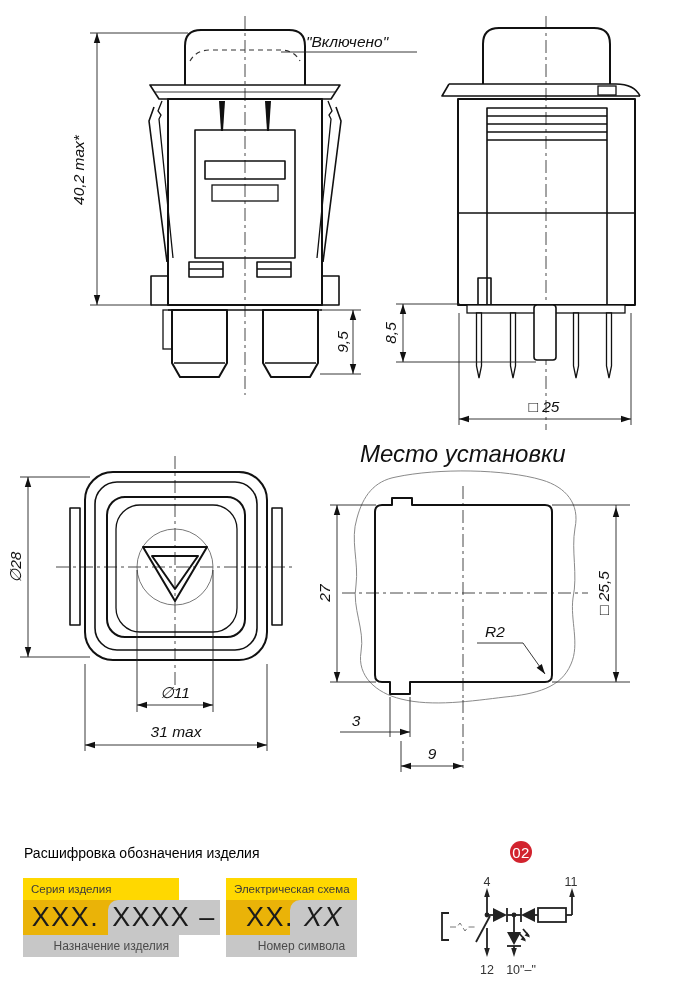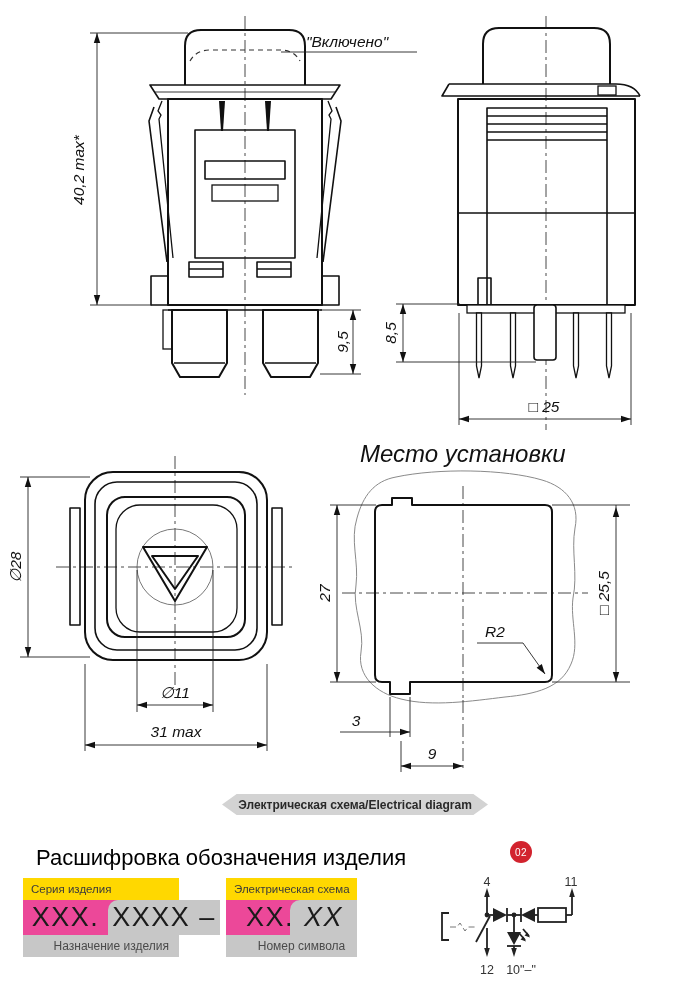--- a/index.html
+++ b/index.html
@@ -19,37 +19,37 @@
   .dim{font:italic 15.5px "Liberation Sans",sans-serif;fill:#111;}
   .dimbig{font:italic 24px "Liberation Sans",sans-serif;fill:#111;}
   .schlbl{font:12.5px "Liberation Sans",sans-serif;fill:#333;}
   .sch{stroke:#222;stroke-width:1.8;fill:none;}
   .schf{fill:#222;stroke:none;}
 
   .banner{position:absolute;left:222px;top:794px;width:266px;height:21px;background:#d3d3d3;
     clip-path:polygon(0 50%,5.5% 0,94.5% 0,100% 50%,94.5% 100%,5.5% 100%);
     display:flex;align-items:center;justify-content:center;
     font-size:12px;font-weight:700;color:#2a2a2a;}
-  .dec-title{position:absolute;left:36px;top:845px;font-size:22px;color:#000;}
+  .dec-title{position:absolute;left:24px;top:845px;font-size:14px;color:#000;}
   .decoder{position:absolute;left:23px;top:878px;width:334px;height:79px;}
   .grp{position:absolute;top:0;height:79px;}
   .grp-l{left:0;width:156px;}
   .grp-r{left:203px;width:131px;border-radius:10px;}
   .hdr{height:22px;background:#ffd800;font-size:11.5px;color:#3b3b3b;
        display:flex;align-items:center;padding-left:8px;box-sizing:border-box;}
-  .vals{position:relative;height:35px;background:#ec4899;}
+  .vals{position:relative;height:35px;background:#eab308;}
   .cell{position:absolute;top:0;height:35px;display:flex;align-items:center;justify-content:center;
         font-size:27px;color:#1b1b1b;letter-spacing:1.5px;}
   .cell-gray{background:#c7c7c7;border-top-left-radius:10px;}
   .ftr{height:22px;background:#c7c7c7;font-size:12px;color:#4a4a4a;
        display:flex;align-items:center;box-sizing:border-box;padding-left:12px;}
   .ftr-l{justify-content:flex-end;padding-right:10px;}
   .ftr-r{justify-content:center;padding-left:20px;}
   .badge{position:absolute;left:510px;top:841px;width:22px;height:22px;border-radius:50%;
-         background:#d2232e;color:#fff;font-size:10px;display:flex;align-items:center;
+         background:#d2232e;color:#fff;font-size:15px;display:flex;align-items:center;
          justify-content:center;letter-spacing:.5px;}
 </style>
 </head>
 <body>
 
 <div id="page">
 
 <svg width="692" height="1000" viewBox="0 0 692 1000">
 
   <g>
@@ -270,23 +270,20 @@
     <line class="sch" x1="514" y1="946" x2="514" y2="952"></line>
     <polygon class="schf" points="514,957 511.2,948 516.8,948"></polygon>
     <line class="sch" x1="519" y1="933" x2="525" y2="940" stroke-width="1.3"></line>
     <polygon class="schf" points="526,941.5 520.5,939.5 523.5,936.5"></polygon>
     <line class="sch" x1="523" y1="929" x2="529" y2="936" stroke-width="1.3"></line>
     <polygon class="schf" points="530,937.5 524.5,935.5 527.5,932.5"></polygon>
     <text class="schlbl" x="521" y="974" text-anchor="middle">10"–"</text>
   </g>
 </svg>
 
-<div class="banner">
-  <span>Электрическая схема/Electrical diagram</span>
-</div>
 
 <div class="dec-title">Расшифровка обозначения изделия</div>
 
 <div class="decoder">
   <div class="grp grp-l">
     <div class="hdr">Серия изделия</div>
     <div class="vals">
       <div class="cell" style="left:0;width:85px;">XXX.</div>
       <div class="cell cell-gray" style="left:85px;width:112px;">XXXX –</div>
     </div>

